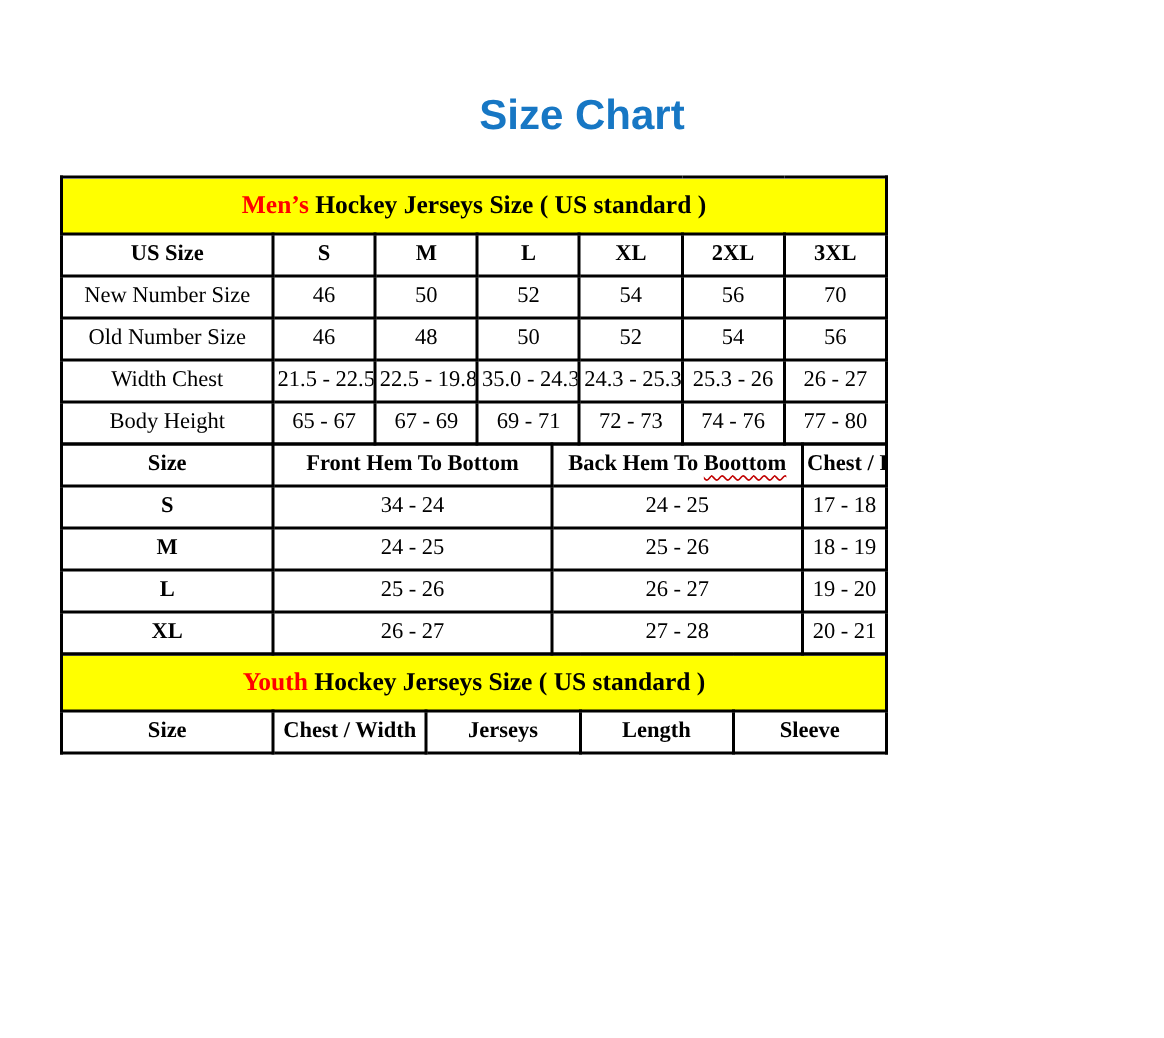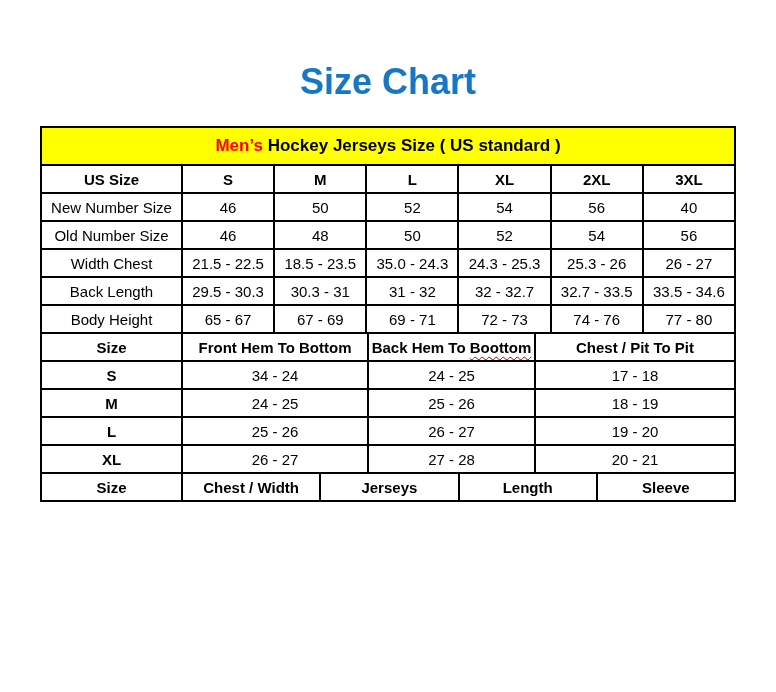--- a/index.html
+++ b/index.html
@@ -10,34 +10,35 @@
   body {
     width: 776px;
     height: 692px;
     overflow: hidden;
     font-family: "Liberation Sans", "DejaVu Sans", sans-serif;
     color: #000000;
   }
   .page-title {
     margin: 60px 0 0 0;
     text-align: center;
-    font-size: 36px;
+    font-size: 28px;
     font-weight: bold;
     color: #1777C4;
     letter-spacing: 0px;
     line-height: 1.2;
   }
   .chart-wrap {
     margin: 23px 0 0 40px;
     width: 696px;
   }
   table.size-table {
     border-collapse: collapse;
     table-layout: fixed;
-    width: 696px;
+    width: 552px;
+    font-family: Liberation Serif, serif;
   }
   table.size-table + table.size-table {
     margin-top: -2px; 
   }
   table.size-table td, table.size-table th {
     border: 2px solid #000000;
     text-align: center;
     vertical-align: middle;
     font-size: 15px;
     height: 24px;
@@ -107,48 +108,39 @@
         </tr>
     </tbody>
     <tbody>
         <tr>
           <td class="rowlabel">New Number Size</td>
           <td>46</td>
           <td>50</td>
           <td>52</td>
           <td>54</td>
           <td>56</td>
-          <td>40</td>
+          <td>70</td>
         </tr>
         <tr>
           <td class="rowlabel">Old Number Size</td>
           <td>46</td>
           <td>48</td>
           <td>50</td>
           <td>52</td>
           <td>54</td>
           <td>56</td>
         </tr>
         <tr>
           <td class="rowlabel">Width Chest</td>
           <td>21.5 - 22.5</td>
-          <td>18.5 - 23.5</td>
+          <td>22.5 - 19.8</td>
           <td>35.0 - 24.3</td>
           <td>24.3 - 25.3</td>
           <td>25.3 - 26</td>
           <td>26 - 27</td>
-        </tr>
-        <tr>
-          <td class="rowlabel">Back Length</td>
-          <td>29.5 - 30.3</td>
-          <td>30.3 - 31</td>
-          <td>31 - 32</td>
-          <td>32 - 32.7</td>
-          <td>32.7 - 33.5</td>
-          <td>33.5 - 34.6</td>
         </tr>
         <tr>
           <td class="rowlabel">Body Height</td>
           <td>65 - 67</td>
           <td>67 - 69</td>
           <td>69 - 71</td>
           <td>72 - 73</td>
           <td>74 - 76</td>
           <td>77 - 80</td>
         </tr>
@@ -201,20 +193,23 @@
   <table class="size-table youth bold-first">
     <colgroup>
       <col class="c-label">
         <col>
         <col>
         <col>
         <col>
     </colgroup>
     <tbody>
       <tr>
+        <td class="banner" colspan="5"><span class="hl">Youth</span><span> Hockey Jerseys Size ( US standard )</span></td>
+      </tr>
+      <tr>
           <th>Size</th>
           <th>Chest / Width</th>
           <th>Jerseys</th>
           <th>Length</th>
           <th>Sleeve</th>
         </tr>
     </tbody>
     <tbody>
       </tbody>
   </table>

